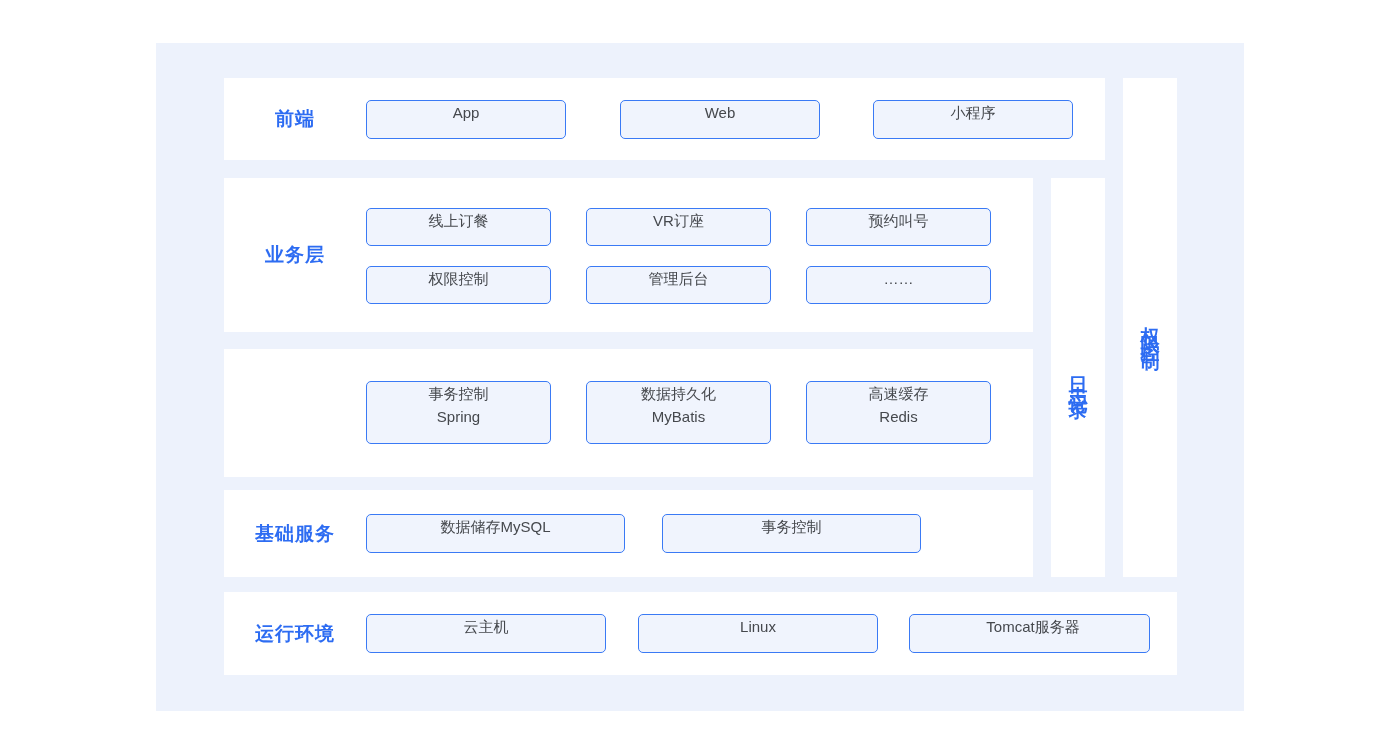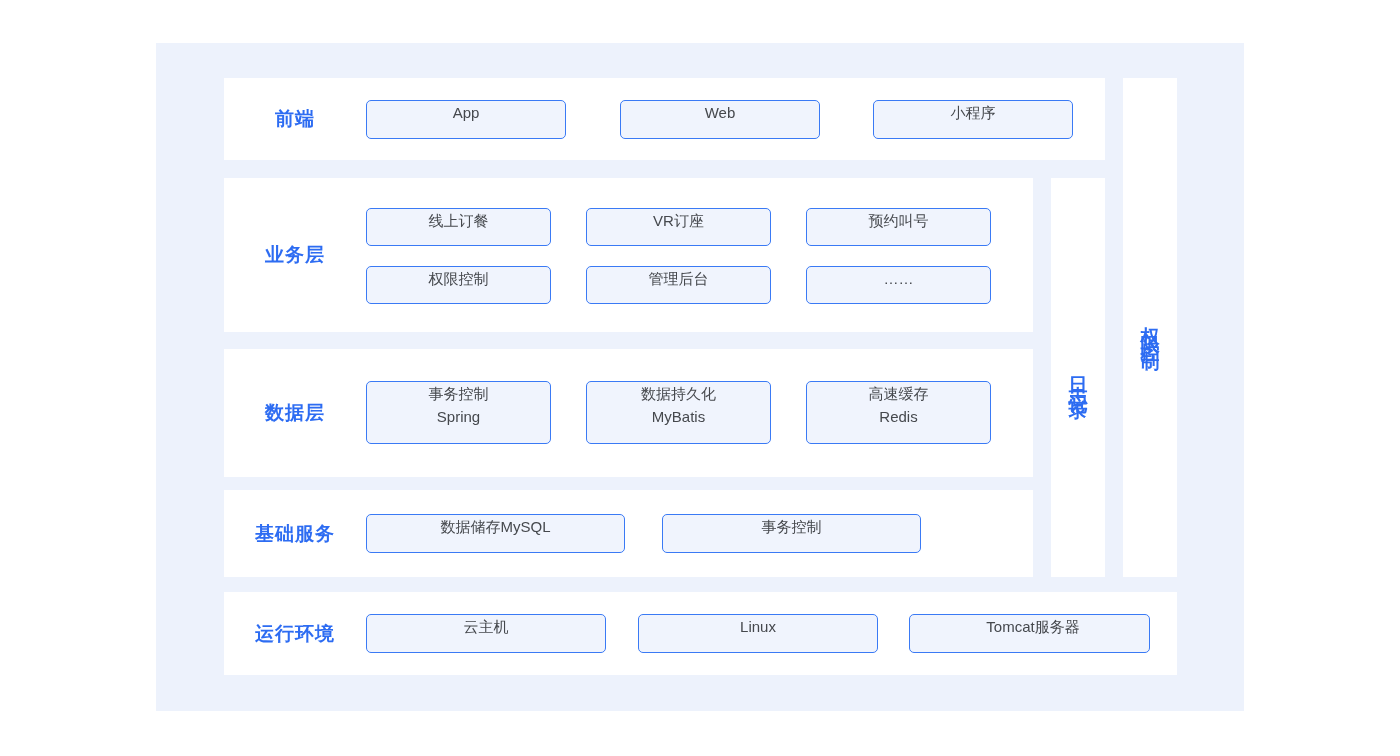--- a/index.html
+++ b/index.html
@@ -100,21 +100,20 @@
     </div>
     <div class="arch-box" style="left:362px; top:88px; width:185px; height:38px;">
       <span>管理后台</span>
     </div>
     <div class="arch-box" style="left:582px; top:88px; width:185px; height:38px;">
       <span>……</span>
     </div>
   </div>
 
   <div class="layer-row" style="left:224px; top:349px; width:809px; height:128px;">
-    <div class="layer-label">数据层</div>
     <div class="arch-box" style="left:142px; top:32px; width:185px; height:63px;">
       <span>事务控制</span>
       <span>Spring</span>
     </div>
     <div class="arch-box" style="left:362px; top:32px; width:185px; height:63px;">
       <span>数据持久化</span>
       <span>MyBatis</span>
     </div>
     <div class="arch-box" style="left:582px; top:32px; width:185px; height:63px;">
       <span>高速缓存</span>

